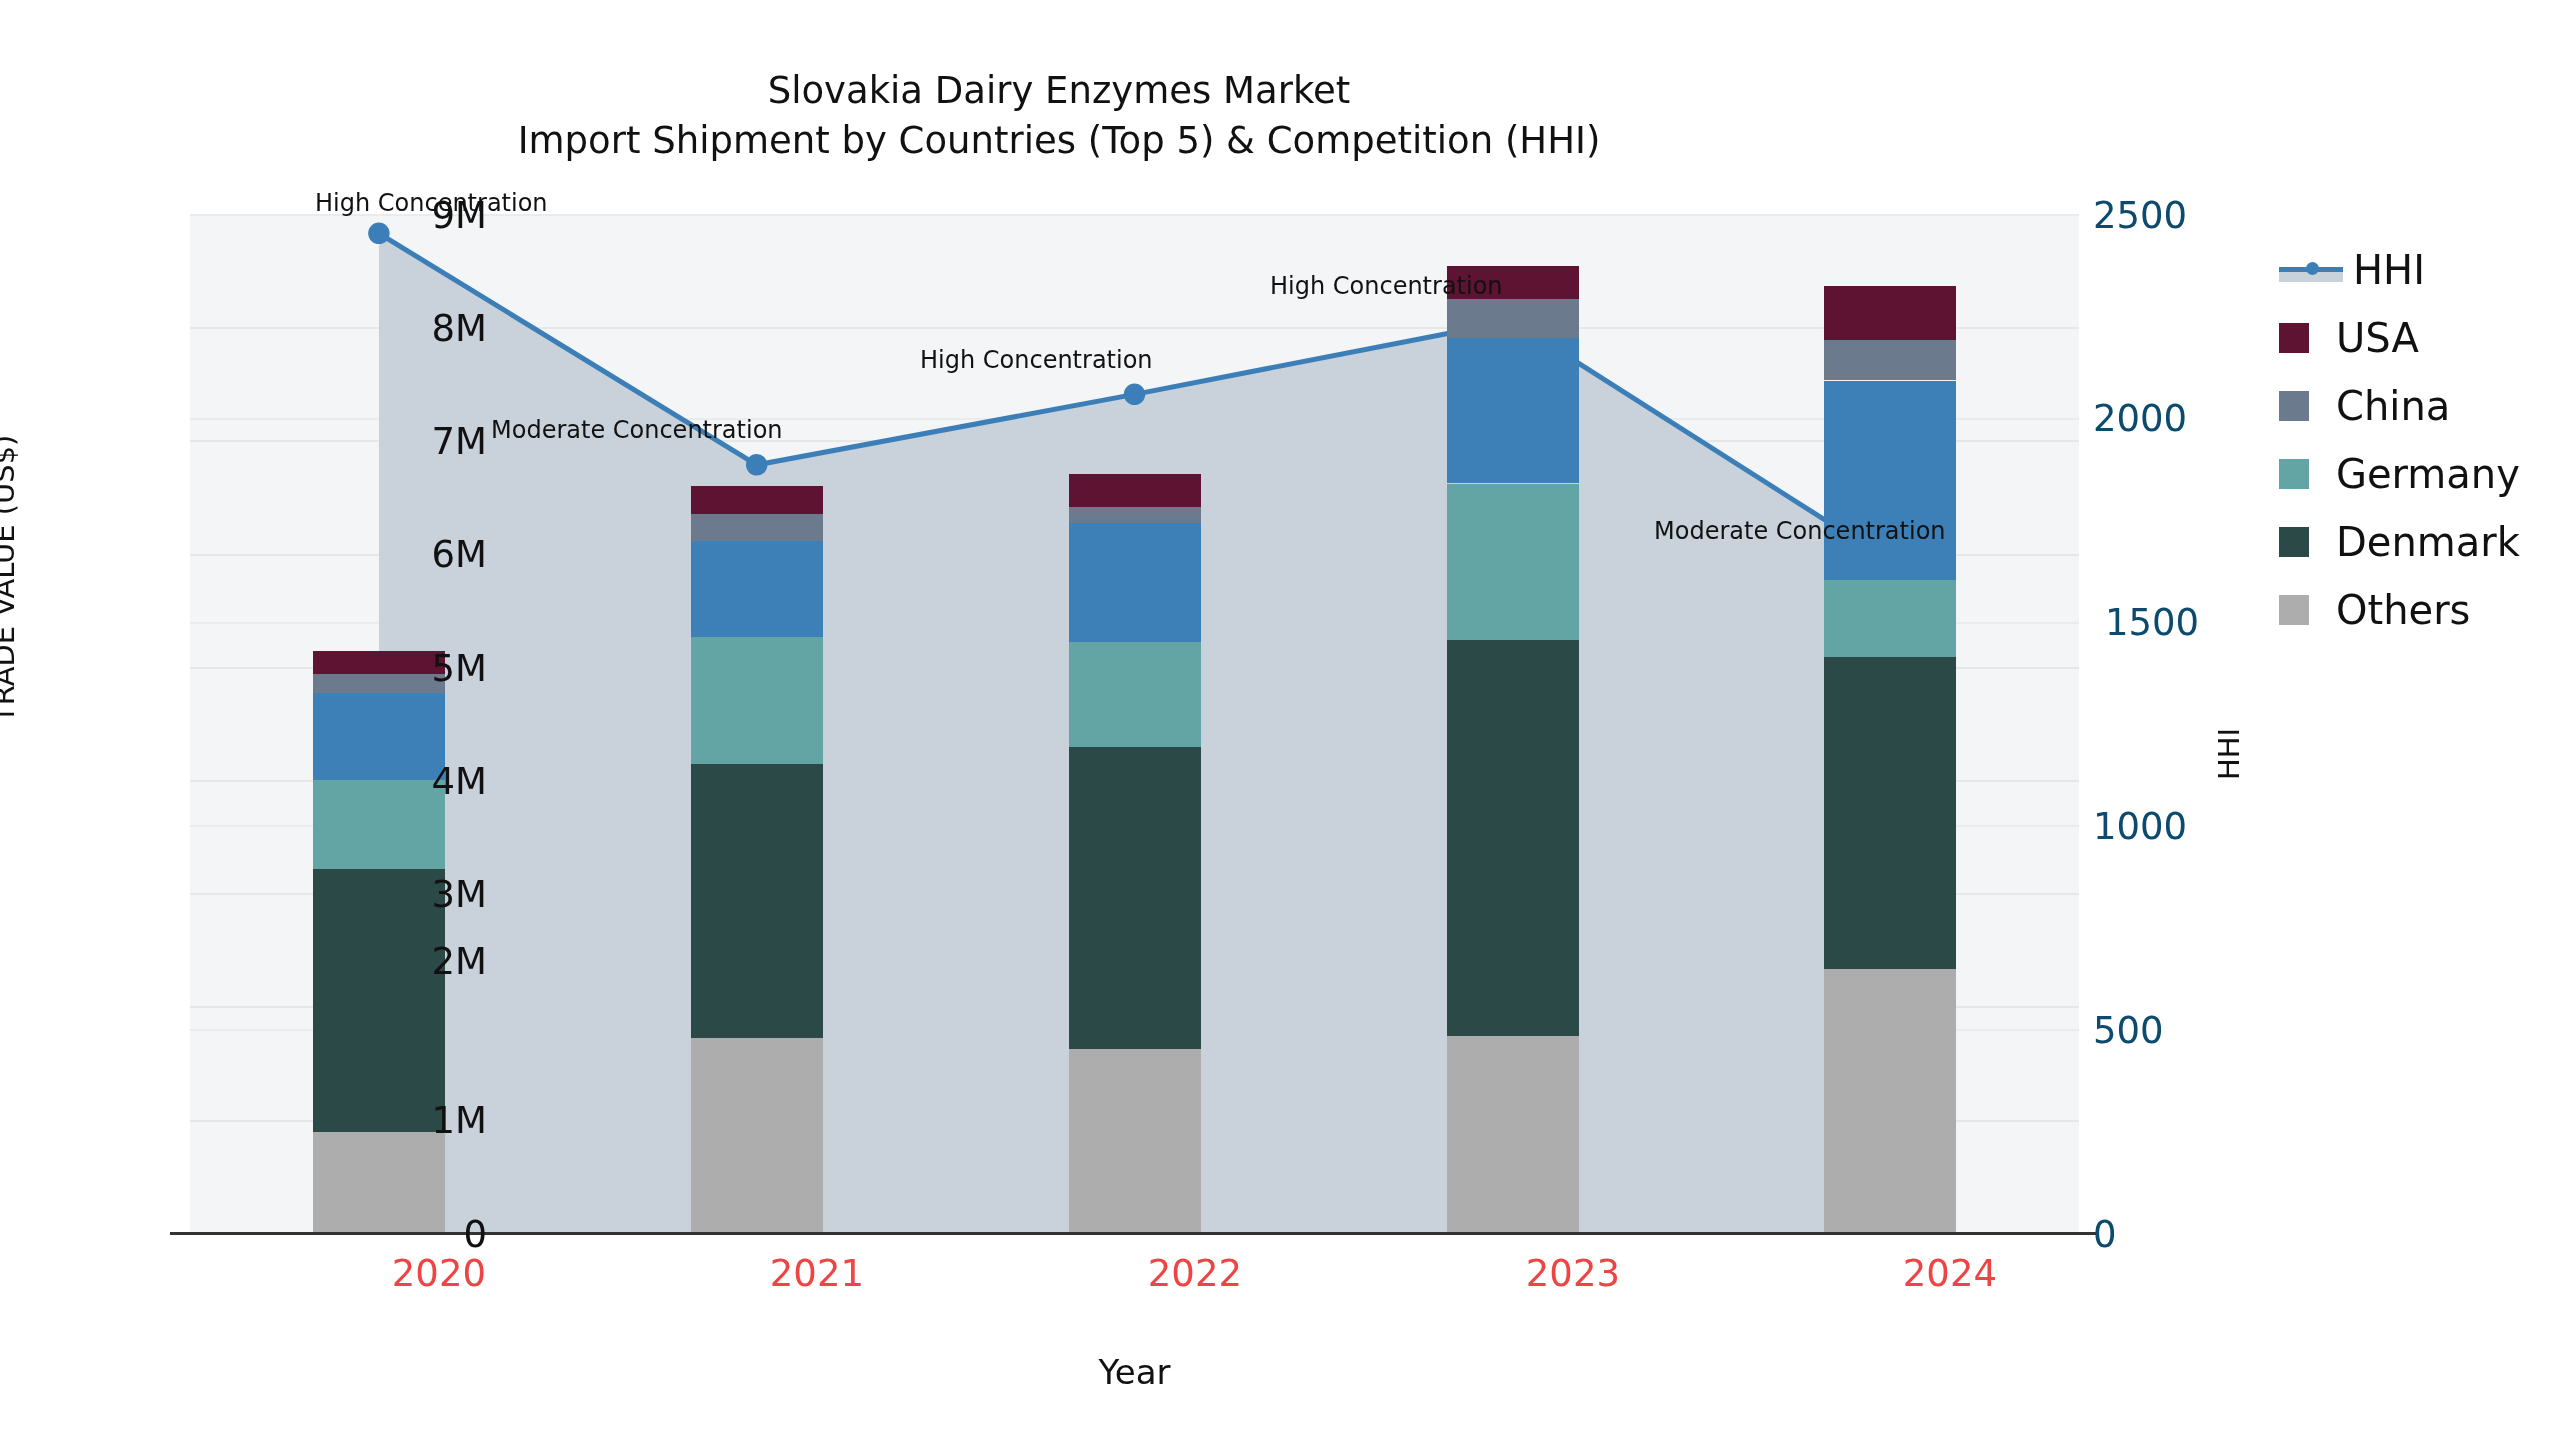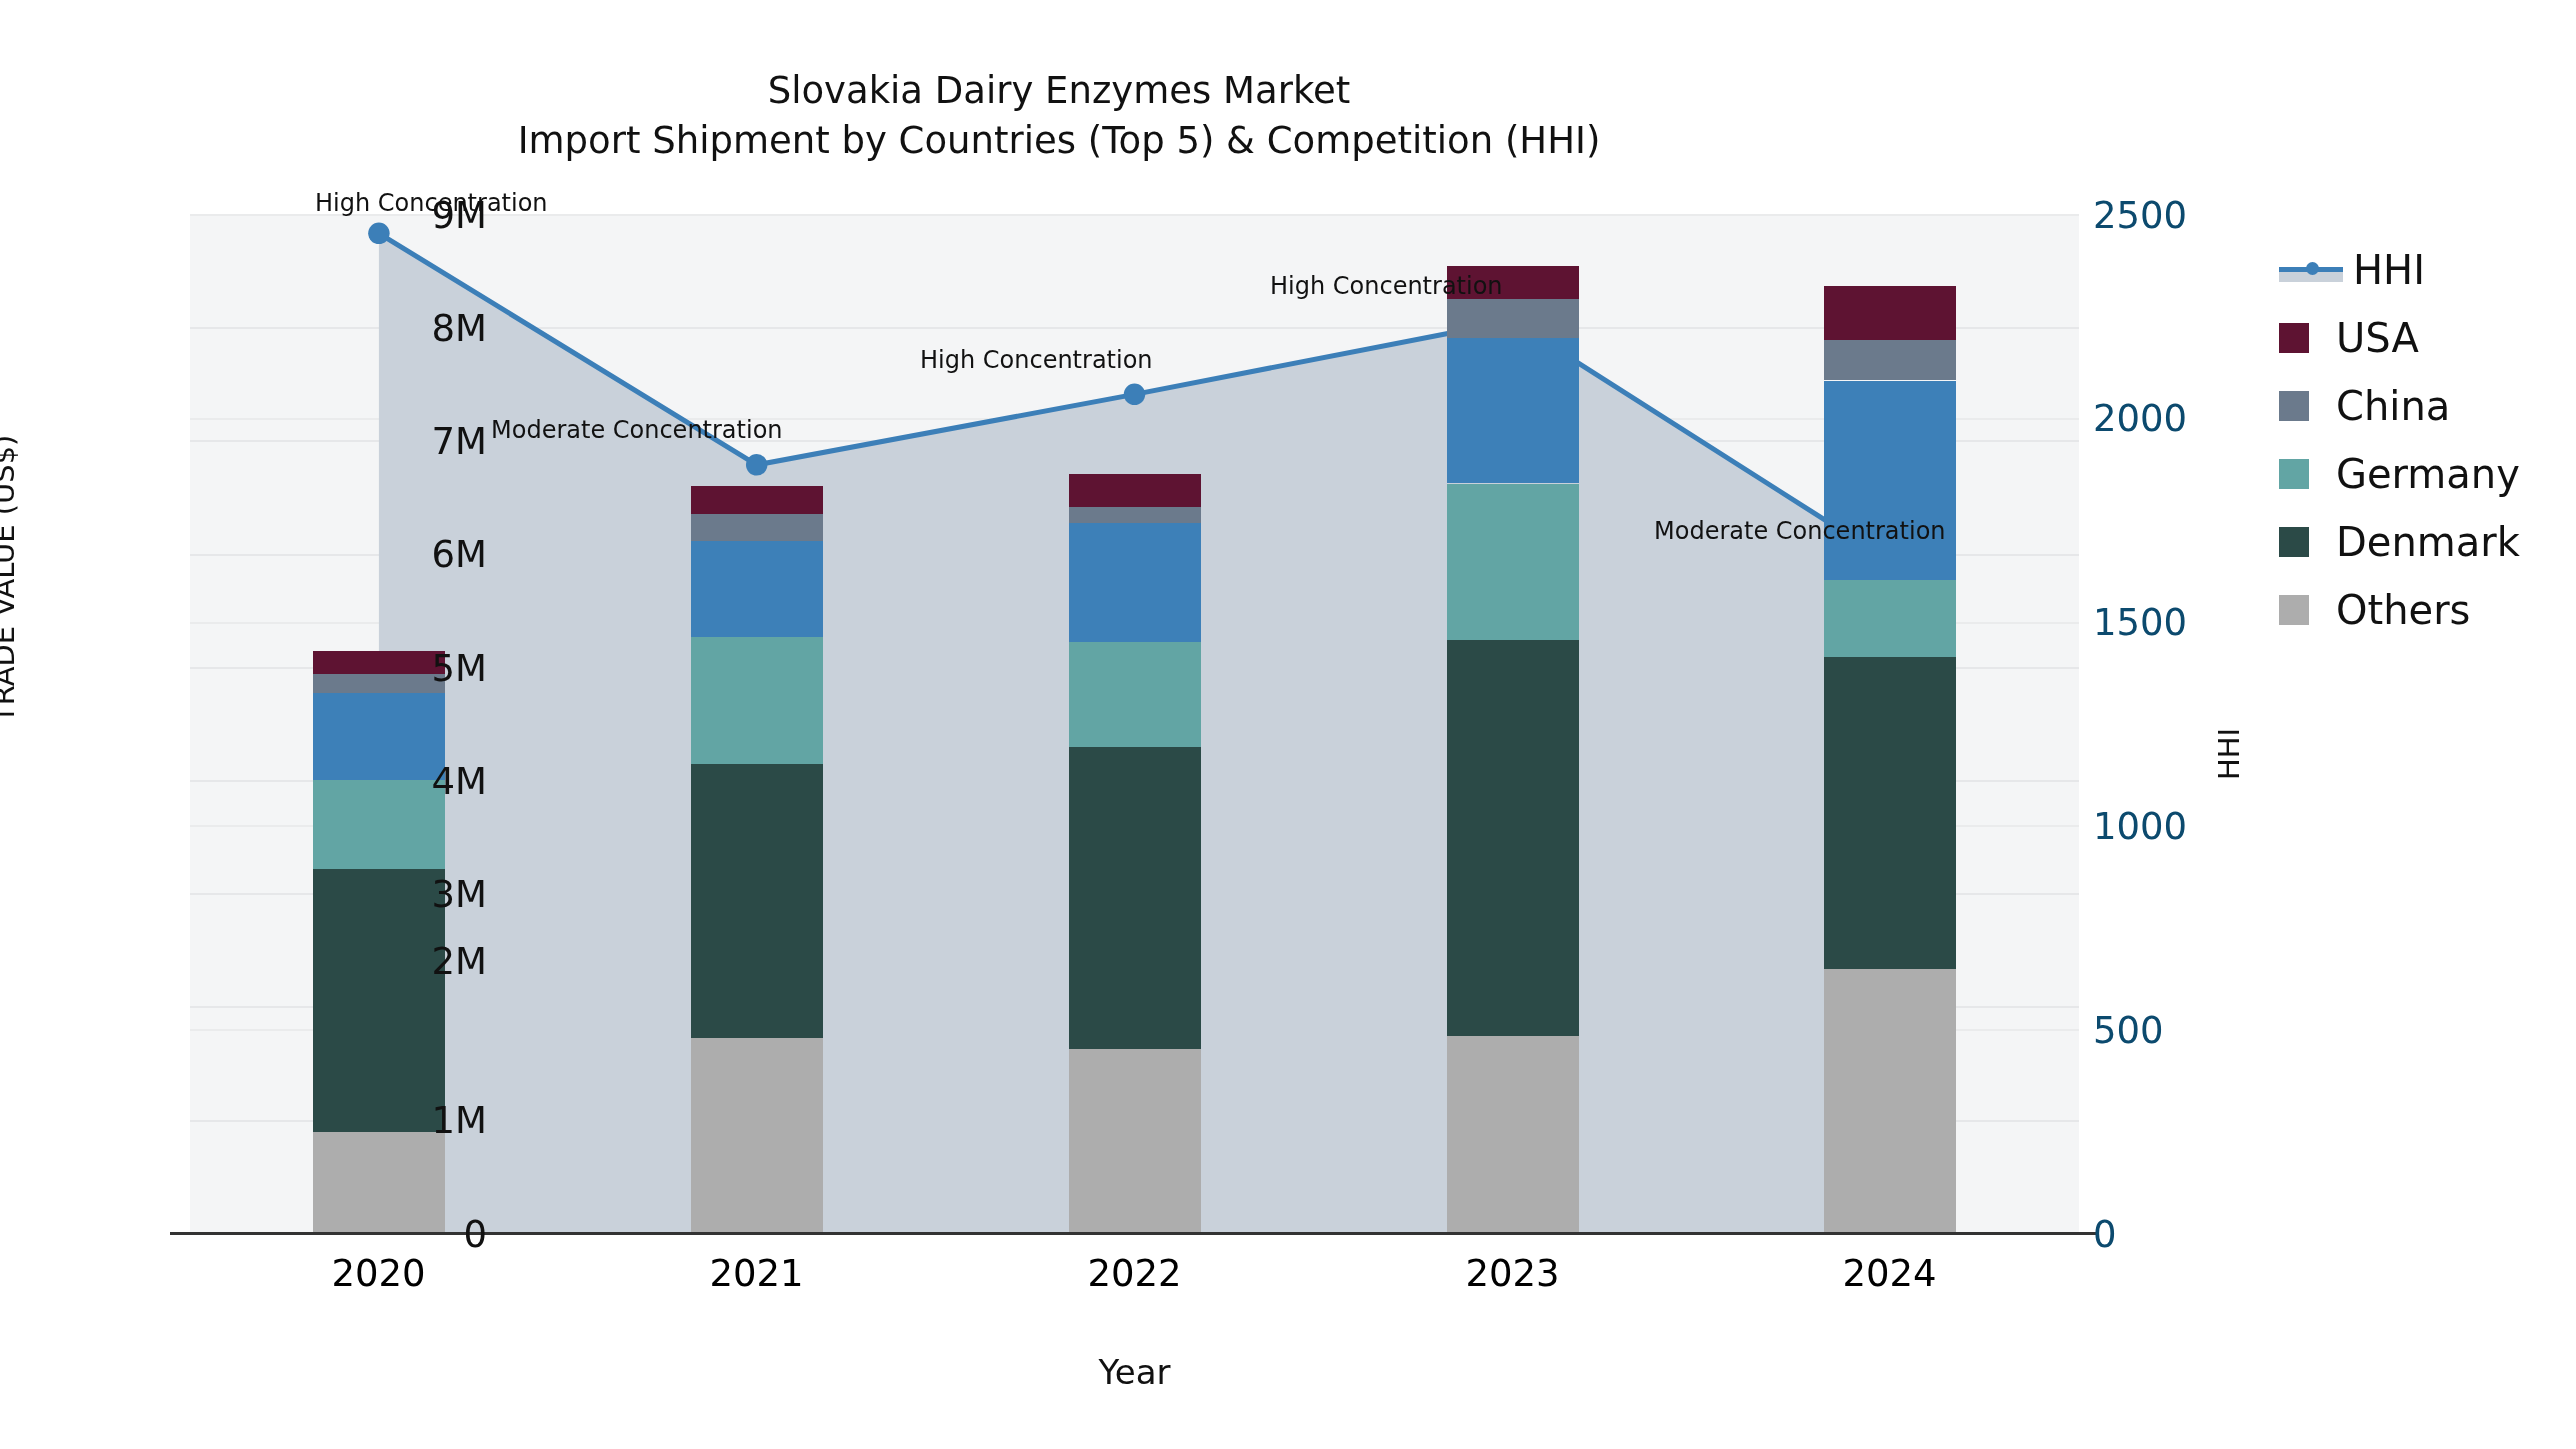--- a/index.html
+++ b/index.html
@@ -21,21 +21,21 @@
   
   .bar-group{position:absolute;bottom:0;width:132px;}
   .seg{position:absolute;left:0;width:100%;}
 
   
   .annot{position:absolute;font-size:24px;color:#111;white-space:nowrap;}
 
   
   .ytick{position:absolute;right:2089px;width:172px;text-align:right;font-size:37px;color:#111;transform:translateY(-50%);}
   .ytick-r{position:absolute;left:2093px;width:186px;text-align:left;font-size:37px;color:#0c4a6e;transform:translateY(-50%);}
-  .xtick{position:absolute;top:1252px;font-size:37px;color:#000000;text-align:center;width:215px;}
+  .xtick{position:absolute;top:1252px;font-size:37px;color:#ef4444;text-align:right;width:215px;}
   #ylabel-left{position:absolute;left:-13px;top:723px;font-size:29px;color:#111;transform:rotate(-90deg);transform-origin:left top;white-space:nowrap;}
   #ylabel-right{position:absolute;left:2212px;top:780px;font-size:29px;color:#111;transform:rotate(-90deg);transform-origin:left top;white-space:nowrap;}
   #xlabel{position:absolute;left:190px;top:1352px;width:1889px;text-align:center;font-size:34px;color:#111;}
   .axis-line{position:absolute;background:#333;}
 
   
   #legend{position:absolute;left:2279px;top:236px;}
   .legend-row{display:flex;align-items:center;height:68px;}
   .swatch{width:30px;height:30px;margin-right:27px;flex:0 0 30px;}
   .legend-line{position:relative;width:64px;height:24px;margin-right:10px;flex:0 0 64px;}
@@ -148,21 +148,21 @@
       <div class="ytick" style="top: 668px;">5M</div>
       <div class="ytick" style="top: 554px;">6M</div>
       <div class="ytick" style="top: 441px;">7M</div>
       <div class="ytick" style="top: 328px;">8M</div>
       <div class="ytick" style="top: 215px;">9M</div>
     </div>
   <div id="ticks-right">
       <div class="ytick-r" style="top: 1234px;">0</div>
       <div class="ytick-r" style="top: 1030px;">500</div>
       <div class="ytick-r" style="top: 826px;">1000</div>
-      <div class="ytick-r" style="top: 622px;">1500</div>
+      <div class="ytick-r" style="top: 622px; margin-left: 12px;">1500</div>
       <div class="ytick-r" style="top: 418px;">2000</div>
       <div class="ytick-r" style="top: 215px;">2500</div>
     </div>
   <div id="ticks-x">
       <div class="xtick" style="left: 271px;">2020</div>
       <div class="xtick" style="left: 649px;">2021</div>
       <div class="xtick" style="left: 1027px;">2022</div>
       <div class="xtick" style="left: 1405px;">2023</div>
       <div class="xtick" style="left: 1782px;">2024</div>
     </div>

